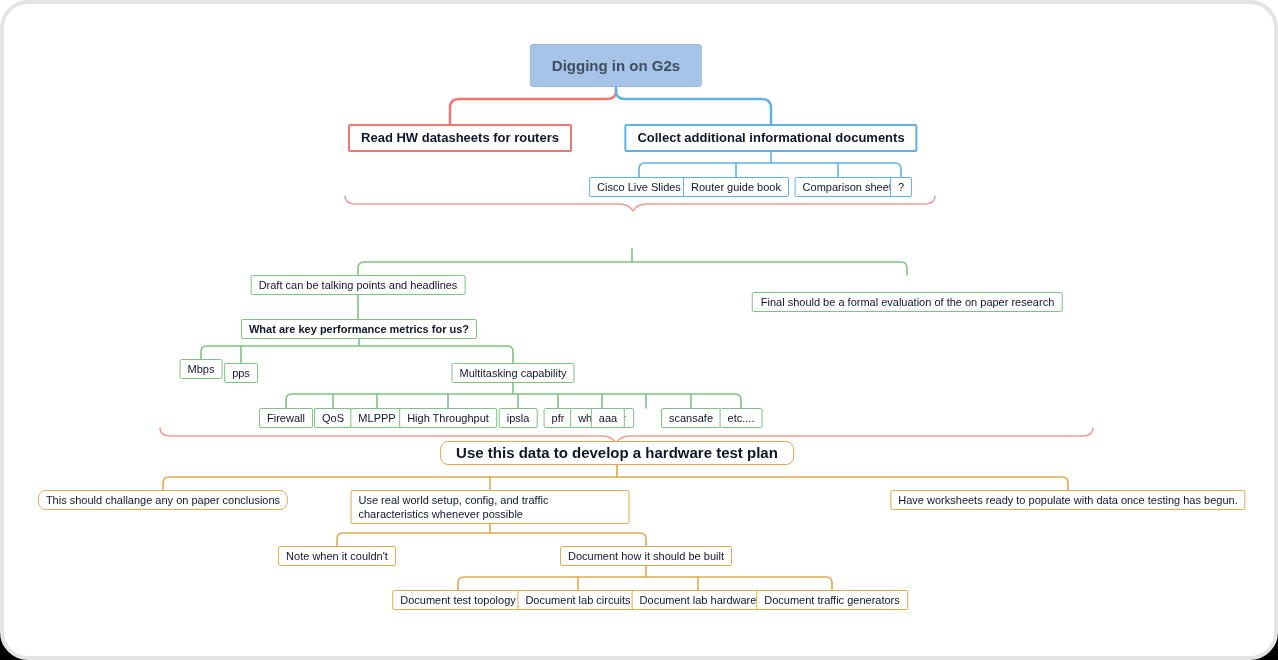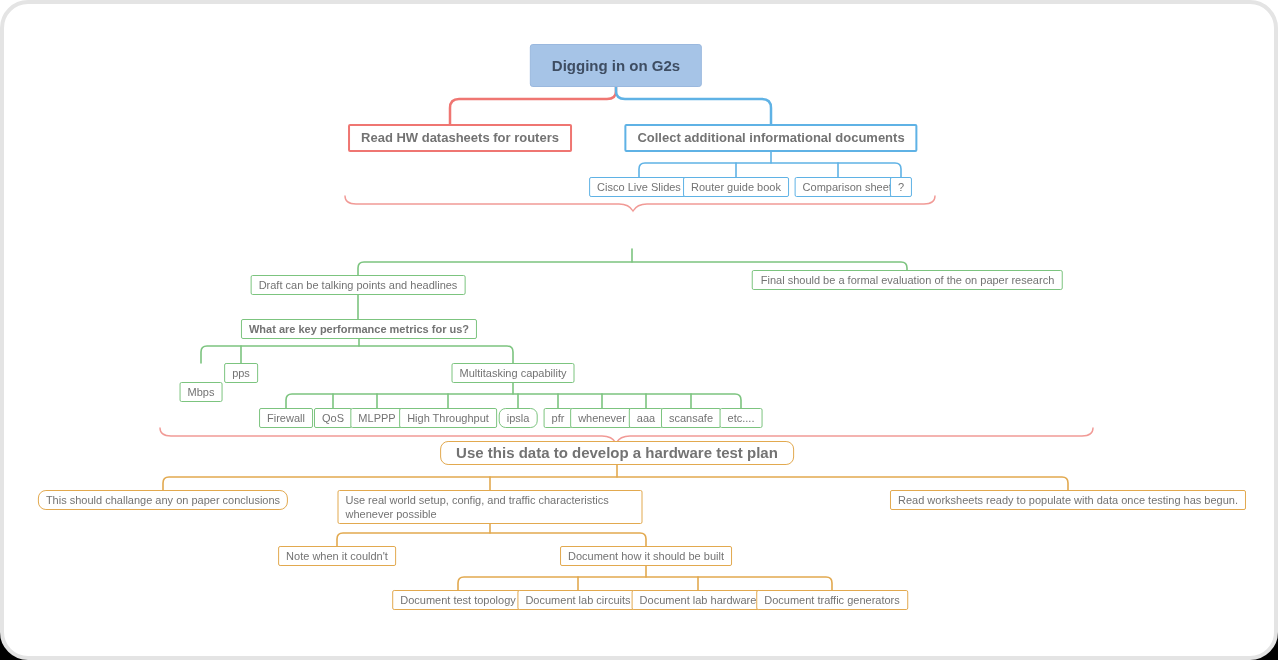--- a/index.html
+++ b/index.html
@@ -9,21 +9,21 @@
     font-family:"Liberation Sans","DejaVu Sans",sans-serif;
   }
   .frame{
     position:absolute;inset:0;border:4px solid #e4e4e4;border-radius:28px;
     background:#ffffff;box-sizing:border-box;
   }
   .stage{position:absolute;inset:0;}
   svg.links{position:absolute;left:0;top:0;}
   .node{
     position:absolute;transform:translateX(-50%);
-    background:#ffffff;color:#737373;
+    background:#ffffff;color:#0f172a;
     font-size:11px;line-height:14px;padding:2px 7px;
     white-space:nowrap;border-radius:2px;box-sizing:border-box;
   }
   .b-green{border:1px solid #7cc47f;}
   .b-orange{border:1px solid #e2a94f;}
   .b-blue{border:1px solid #5fb2e5;}
   .b-red{border:2px solid #ef7672;}
   .b-blue-thick{border:2px solid #5fb2e5;}
   .main{font-weight:bold;font-size:13px;line-height:16px;padding:4px 11px;}
   .root{
@@ -32,21 +32,21 @@
   }
   .pill-green{
     border:1.5px solid #7cc47f;border-radius:19px;
     width:348px;white-space:normal;text-align:left;
     font-weight:bold;font-size:13px;line-height:17px;padding:4px 16px;
   }
   .pill-orange{
     border:1.5px solid #e2a94f;border-radius:8px;
     font-weight:bold;font-size:15px;line-height:16px;padding:3px 15px;text-align:center;
   }
-  .wrap2{width:305px;white-space:normal;text-align:left;}
+  .wrap2{width:279px;white-space:normal;text-align:left;}
 </style>
 </head>
 <body>
 
 <div class="frame"></div>
 
 <div class="stage">
 
   <svg class="links" width="1278" height="660">
 
@@ -103,44 +103,44 @@
   <div class="node main b-red" style="left:460px;top:124px;">Read HW datasheets for routers</div>
   <div class="node main b-blue-thick" style="left:771px;top:124px;">Collect additional informational documents</div>
 
   <div class="node b-blue" style="left:639px;top:177px;">Cisco Live Slides</div>
   <div class="node b-blue" style="left:736px;top:177px;">Router guide book</div>
   <div class="node b-blue" style="left:838px;top:177px;margin-left:12px;">Comparison sheets</div>
   <div class="node b-blue" style="left:901px;top:177px;">?</div>
 
 
   <div class="node b-green" style="left:358px;top:275px;">Draft can be talking points and headlines</div>
-  <div class="node b-green" style="left:907px;top:270px;padding-left:8px;">Final should be a formal evaluation of the on paper research</div>
+  <div class="node b-green" style="left:907px;top:292px;padding-left:8px;">Final should be a formal evaluation of the on paper research</div>
 
   <div class="node b-green" style="left:359px;top:319px;font-weight:bold;">What are key performance metrics for us?</div>
 
-  <div class="node b-green" style="left:201px;top:382px;">Mbps</div>
+  <div class="node b-green" style="left:201px;top:359px;">Mbps</div>
   <div class="node b-green" style="left:241px;top:363px;">pps</div>
   <div class="node b-green" style="left:513px;top:363px;text-align:right;">Multitasking capability</div>
 
   <div class="node b-green" style="left:286px;top:408px;">Firewall</div>
   <div class="node b-green" style="left:333px;top:408px;">QoS</div>
   <div class="node b-green" style="left:377px;top:408px;">MLPPP</div>
   <div class="node b-green" style="left:448px;top:408px;">High Throughput</div>
-  <div class="node b-green" style="left:518px;top:408px;border-radius:7px;">ipsla</div>
+  <div class="node b-green" style="left:518px;top:408px;">ipsla</div>
   <div class="node b-green" style="left:558px;top:408px;">pfr</div>
   <div class="node b-green" style="left:602px;top:408px;">whenever</div>
-  <div class="node b-green" style="left:646px;top:408px;">aaa</div>
+  <div class="node b-green" style="left:608px;top:408px;">aaa</div>
   <div class="node b-green" style="left:691px;top:408px;">scansafe</div>
   <div class="node b-green" style="left:741px;top:408px;">etc....</div>
 
   <div class="node pill-orange" style="left:617px;top:441px;">Use this data to develop a hardware test plan</div>
 
   <div class="node b-orange" style="left:163px;top:490px;border-radius:8px;">This should challange any on paper conclusions</div>
   <div class="node b-orange wrap2" style="left:490px;top:490px;">Use real world setup, config, and traffic characteristics whenever possible</div>
-  <div class="node b-orange" style="left:1068px;top:490px;">Read worksheets ready to populate with data once testing has begun.</div>
+  <div class="node b-orange" style="left:1068px;top:490px;">Have worksheets ready to populate with data once testing has begun.</div>
 
   <div class="node b-orange" style="left:337px;top:546px;">Note when it couldn't</div>
   <div class="node b-orange" style="left:646px;top:546px;">Document how it should be built</div>
 
   <div class="node b-orange" style="left:458px;top:590px;">Document test topology</div>
   <div class="node b-orange" style="left:578px;top:590px;">Document lab circuits</div>
   <div class="node b-orange" style="left:698px;top:590px;">Document lab hardware</div>
   <div class="node b-orange" style="left:832px;top:590px;">Document traffic generators</div>
 
 </div>

